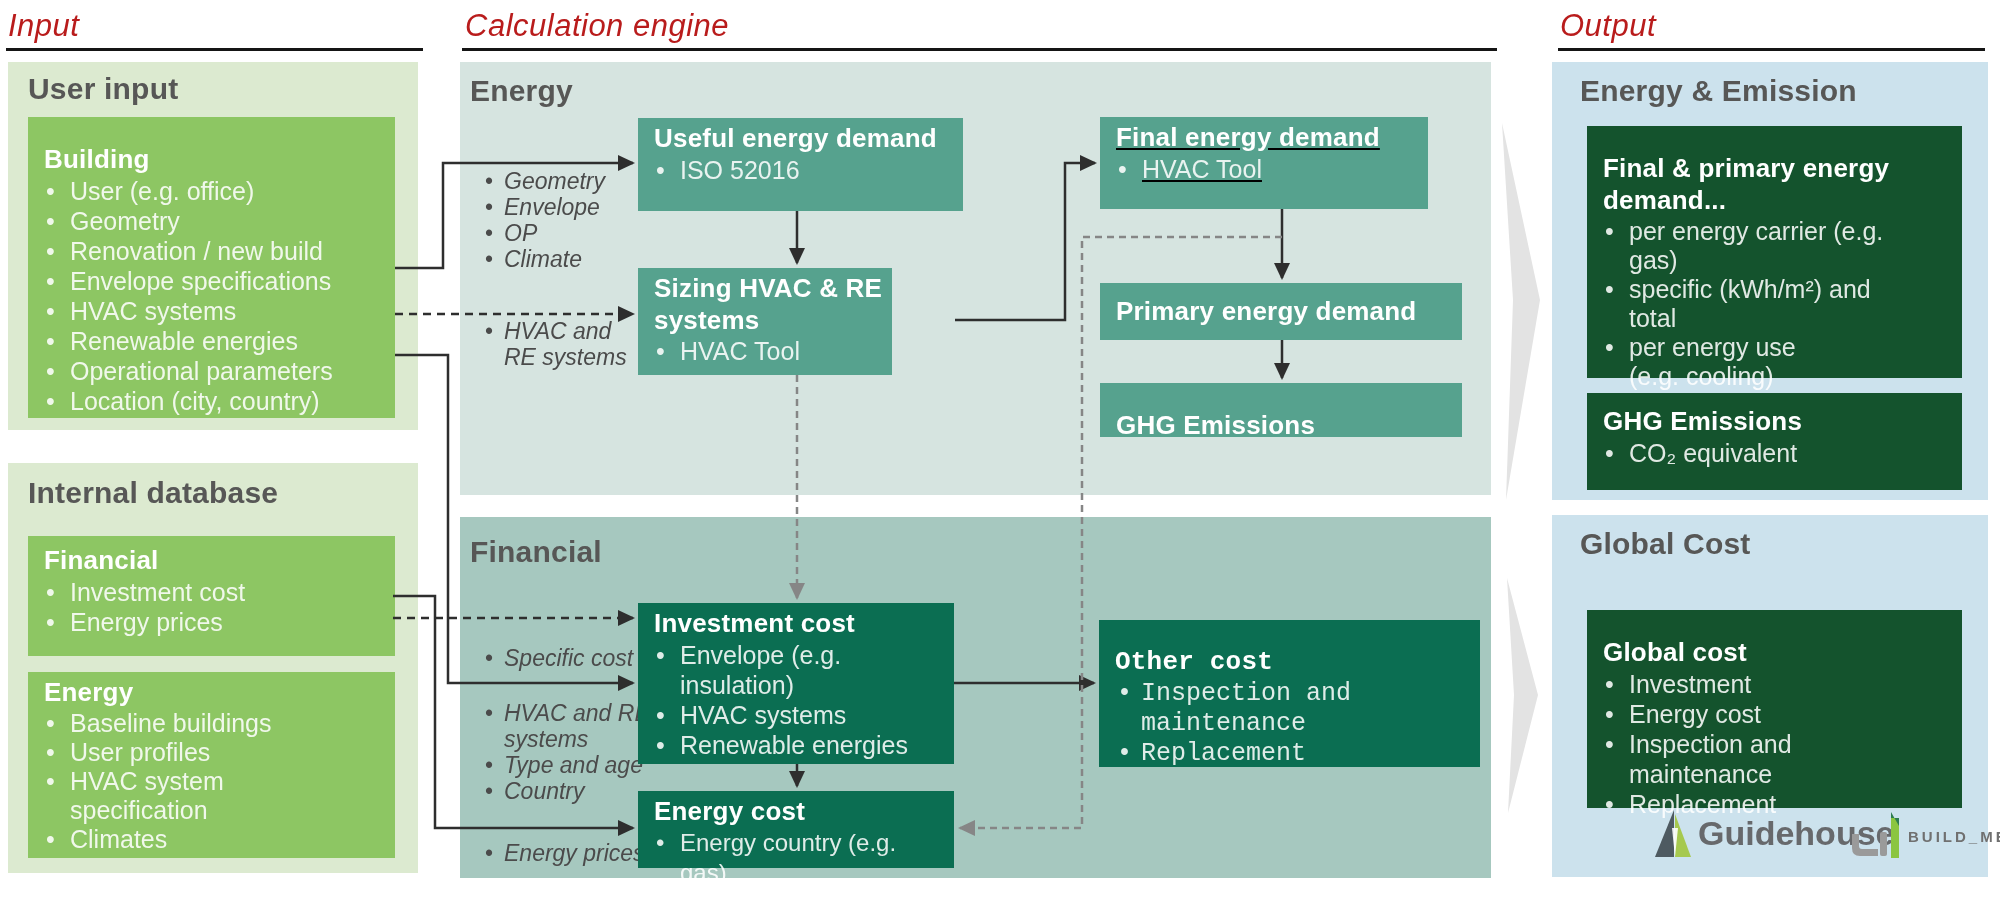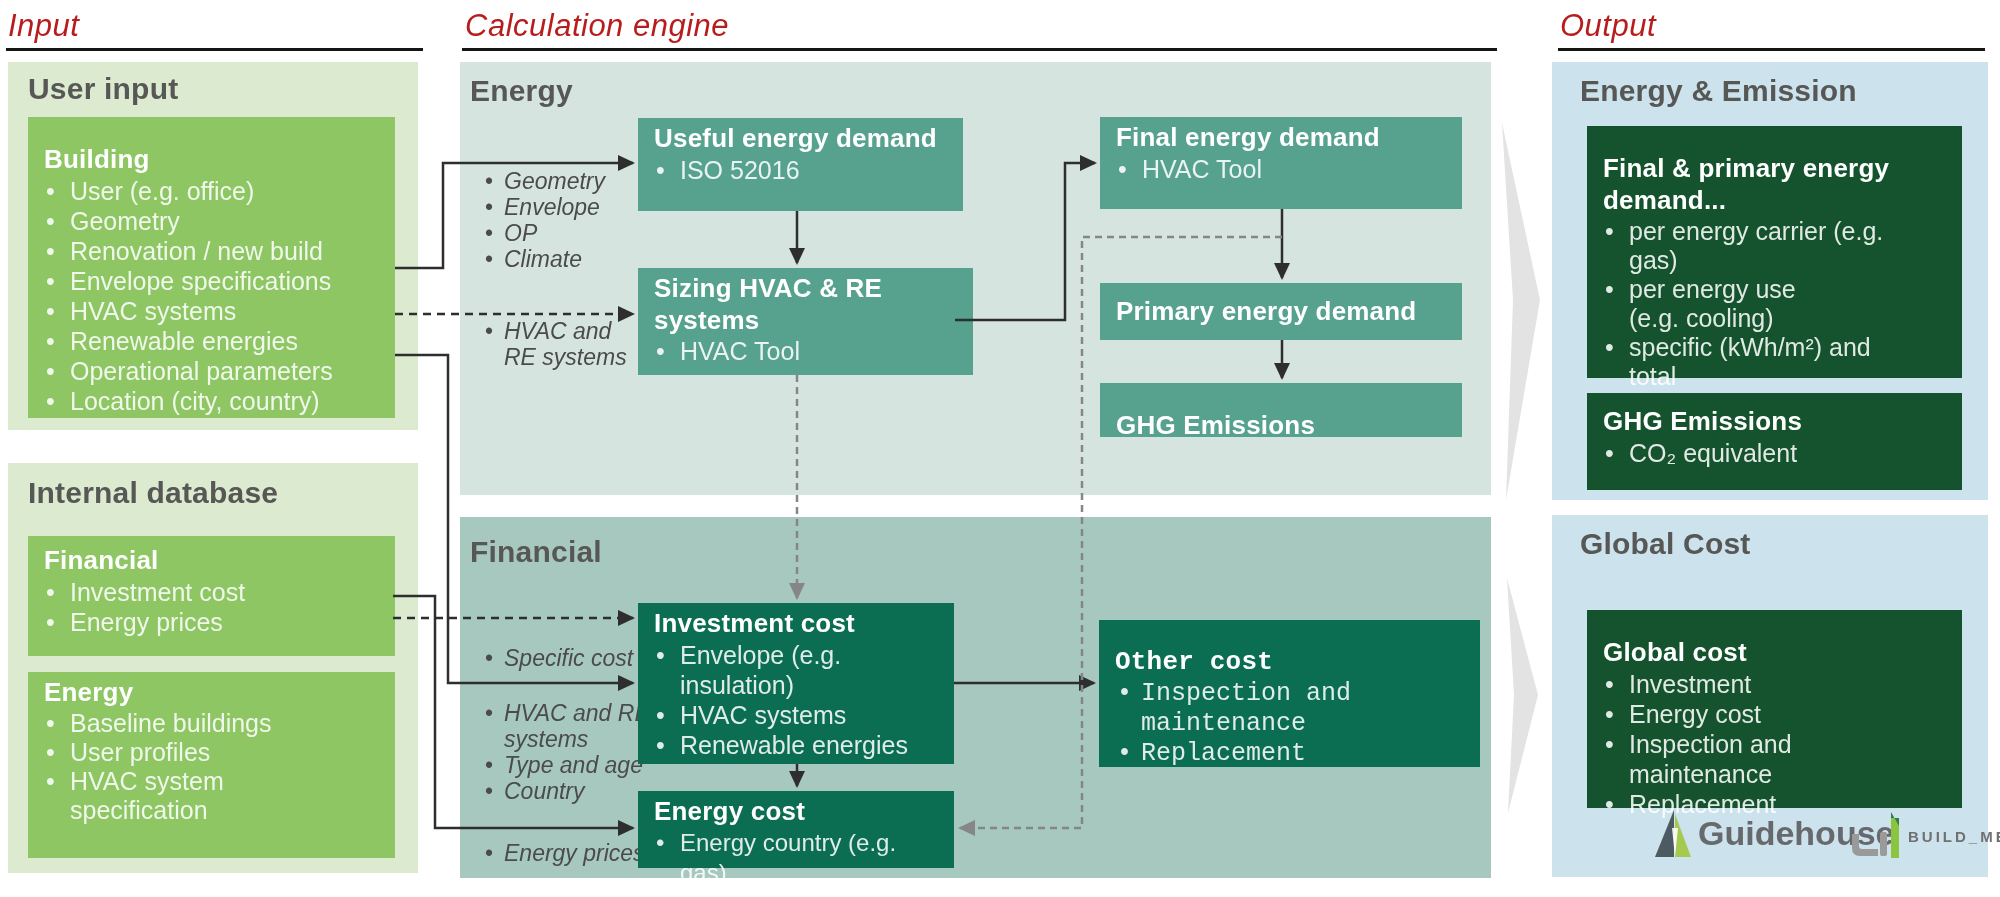--- a/index.html
+++ b/index.html
@@ -106,20 +106,21 @@
       </ul>
   </div>
 
   <div class="box green-box lh29 pt4" style="left:28px; top:672px; width:367px; height:186px;">
     <h3>Energy</h3>
     <ul>
         <li>Baseline buildings</li>
         <li>User profiles</li>
         <li>HVAC system
 specification</li>
+        <li>Climates</li>
       </ul>
   </div>
 
   <div class="panel p-energy" style="left:460px; top:62px; width:1031px; height:433px;"></div>
   <div class="panel-title" style="left:470px; top:74px;">Energy</div>
 
   <div class="labels" style="left:485px; top:168px; width:200px;">
     <ul>
         <li>Geometry</li>
         <li>Envelope</li>
@@ -134,29 +135,29 @@
       </ul>
   </div>
 
   <div class="box teal-box pt4" style="left:638px; top:118px; width:325px; height:93px;">
     <h3>Useful energy demand</h3>
     <ul>
         <li>ISO 52016</li>
       </ul>
   </div>
 
-  <div class="box teal-box pt4 lh29" style="left:638px; top:268px; width:335px; height:107px;">
+  <div class="box teal-box pt4 lh29" style="left:638px; top:268px; width:254px; height:107px;">
     <h3>Sizing HVAC &amp; RE
 systems</h3>
     <ul>
         <li>HVAC Tool</li>
       </ul>
   </div>
 
-  <div class="box teal-box pt4" style="left:1100px; top:117px; width:362px; height:92px;">
+  <div class="box teal-box pt4" style="left:1100px; top:117px; width:328px; height:92px;text-decoration:underline;">
     <h3>Final energy demand</h3>
     <ul>
         <li>HVAC Tool</li>
       </ul>
   </div>
 
   <div class="box teal-box pt12" style="left:1100px; top:283px; width:362px; height:57px;">
     <h3>Primary energy demand</h3>
   </div>
 
@@ -214,24 +215,24 @@
 
   <div class="panel p-output" style="left:1552px; top:62px; width:436px; height:438px;"></div>
   <div class="panel-title" style="left:1580px; top:74px;">Energy &amp; Emission</div>
 
   <div class="box blue-box pt10 lh29" style="left:1587px; top:126px; width:375px; height:252px;">
     <h3>Final &amp; primary energy
 demand...</h3>
     <ul>
         <li>per energy carrier (e.g.
 gas)</li>
+        <li>specific (kWh/m²) and
+total</li>
         <li>per energy use
 (e.g. cooling)</li>
-        <li>specific (kWh/m²) and
-total</li>
       </ul>
   </div>
 
   <div class="box blue-box pt12" style="left:1587px; top:393px; width:375px; height:97px;">
     <h3>GHG Emissions</h3>
     <ul>
         <li>CO₂ equivalent</li>
       </ul>
   </div>
 

